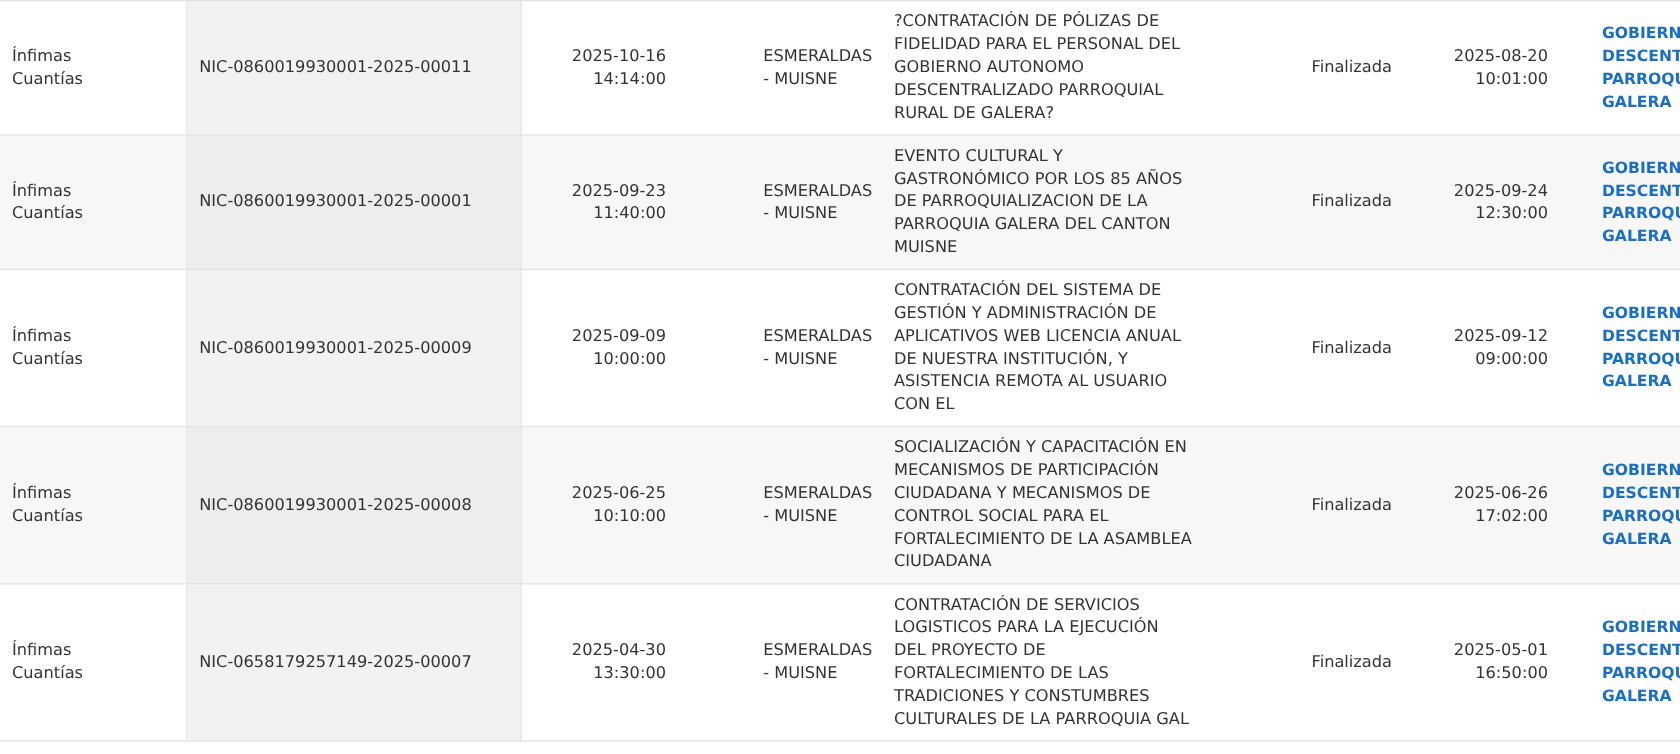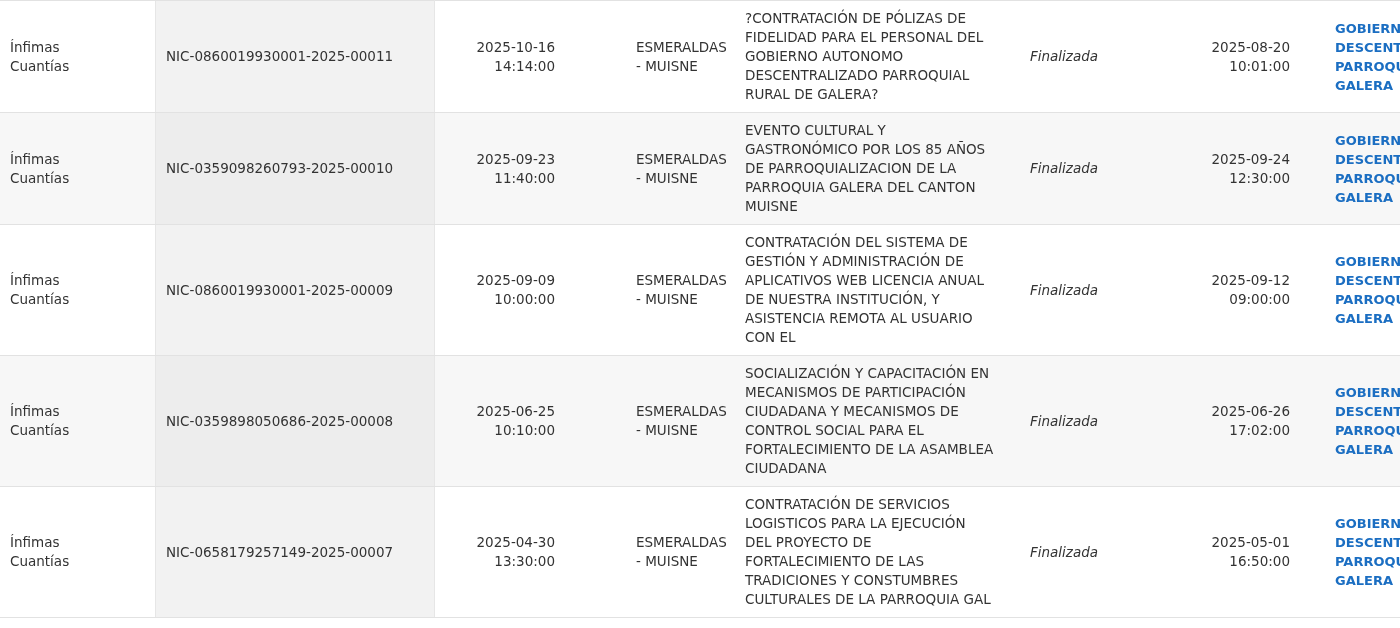--- a/index.html
+++ b/index.html
@@ -41,21 +41,21 @@
     margin-top: 20px;
   }
   tr.row-odd td.col-code {
     background: #ededed !important;
   }
   .col-type    { width: 135px; padding-left: 18px; }
   .col-code    { width: 258px; }
   .col-date1   { width: 135px; }
   .col-region  { width: 125px; }
   .col-desc    { width: 265px; }
-  .col-state   { width: 130px; text-align: left; font-style: italic; }
+  .col-state   { width: 130px; text-align: right; }
   .col-date2   { width: 135px; }
   .col-entity  { width: 200px; padding-right: 16px; }
 
   .col-desc .desc-text {
     display: block;
     max-width: 250px;
   }
   .col-date1 .datetime,
   .col-date2 .datetime {
     display: block;
@@ -107,21 +107,21 @@
         </td>
       <td class="col-entity">
           <a class="entity-link" href="#">GOBIERNO AUTONOMO DESCENTRALIZADO PARROQUIAL RURAL DE GALERA</a>
         </td>
     </tr>
 
     <tr class="row-odd">
       <td class="col-type">
           <span class="type-text">Ínfimas Cuantías</span>
         </td>
-      <td class="col-code"><span>NIC-0359098260793-2025-00010</span></td>
+      <td class="col-code"><span>NIC-0860019930001-2025-00001</span></td>
       <td class="col-date1">
           <span class="datetime">2025-09-23 11:40:00</span>
         </td>
       <td class="col-region">
           <span class="region-text">ESMERALDAS - MUISNE</span>
         </td>
       <td class="col-desc">
           <span class="desc-text">EVENTO CULTURAL Y GASTRONÓMICO POR LOS 85 AÑOS DE PARROQUIALIZACION DE LA PARROQUIA GALERA DEL CANTON MUISNE</span>
         </td>
       <td class="col-state"><span>Finalizada</span></td>
@@ -153,21 +153,21 @@
         </td>
       <td class="col-entity">
           <a class="entity-link" href="#">GOBIERNO AUTONOMO DESCENTRALIZADO PARROQUIAL RURAL DE GALERA</a>
         </td>
     </tr>
 
     <tr class="row-odd">
       <td class="col-type">
           <span class="type-text">Ínfimas Cuantías</span>
         </td>
-      <td class="col-code"><span>NIC-0359898050686-2025-00008</span></td>
+      <td class="col-code"><span>NIC-0860019930001-2025-00008</span></td>
       <td class="col-date1">
           <span class="datetime">2025-06-25 10:10:00</span>
         </td>
       <td class="col-region">
           <span class="region-text">ESMERALDAS - MUISNE</span>
         </td>
       <td class="col-desc">
           <span class="desc-text">SOCIALIZACIÓN Y CAPACITACIÓN EN MECANISMOS DE PARTICIPACIÓN CIUDADANA Y MECANISMOS DE CONTROL SOCIAL PARA EL FORTALECIMIENTO DE LA ASAMBLEA CIUDADANA</span>
         </td>
       <td class="col-state"><span>Finalizada</span></td>

